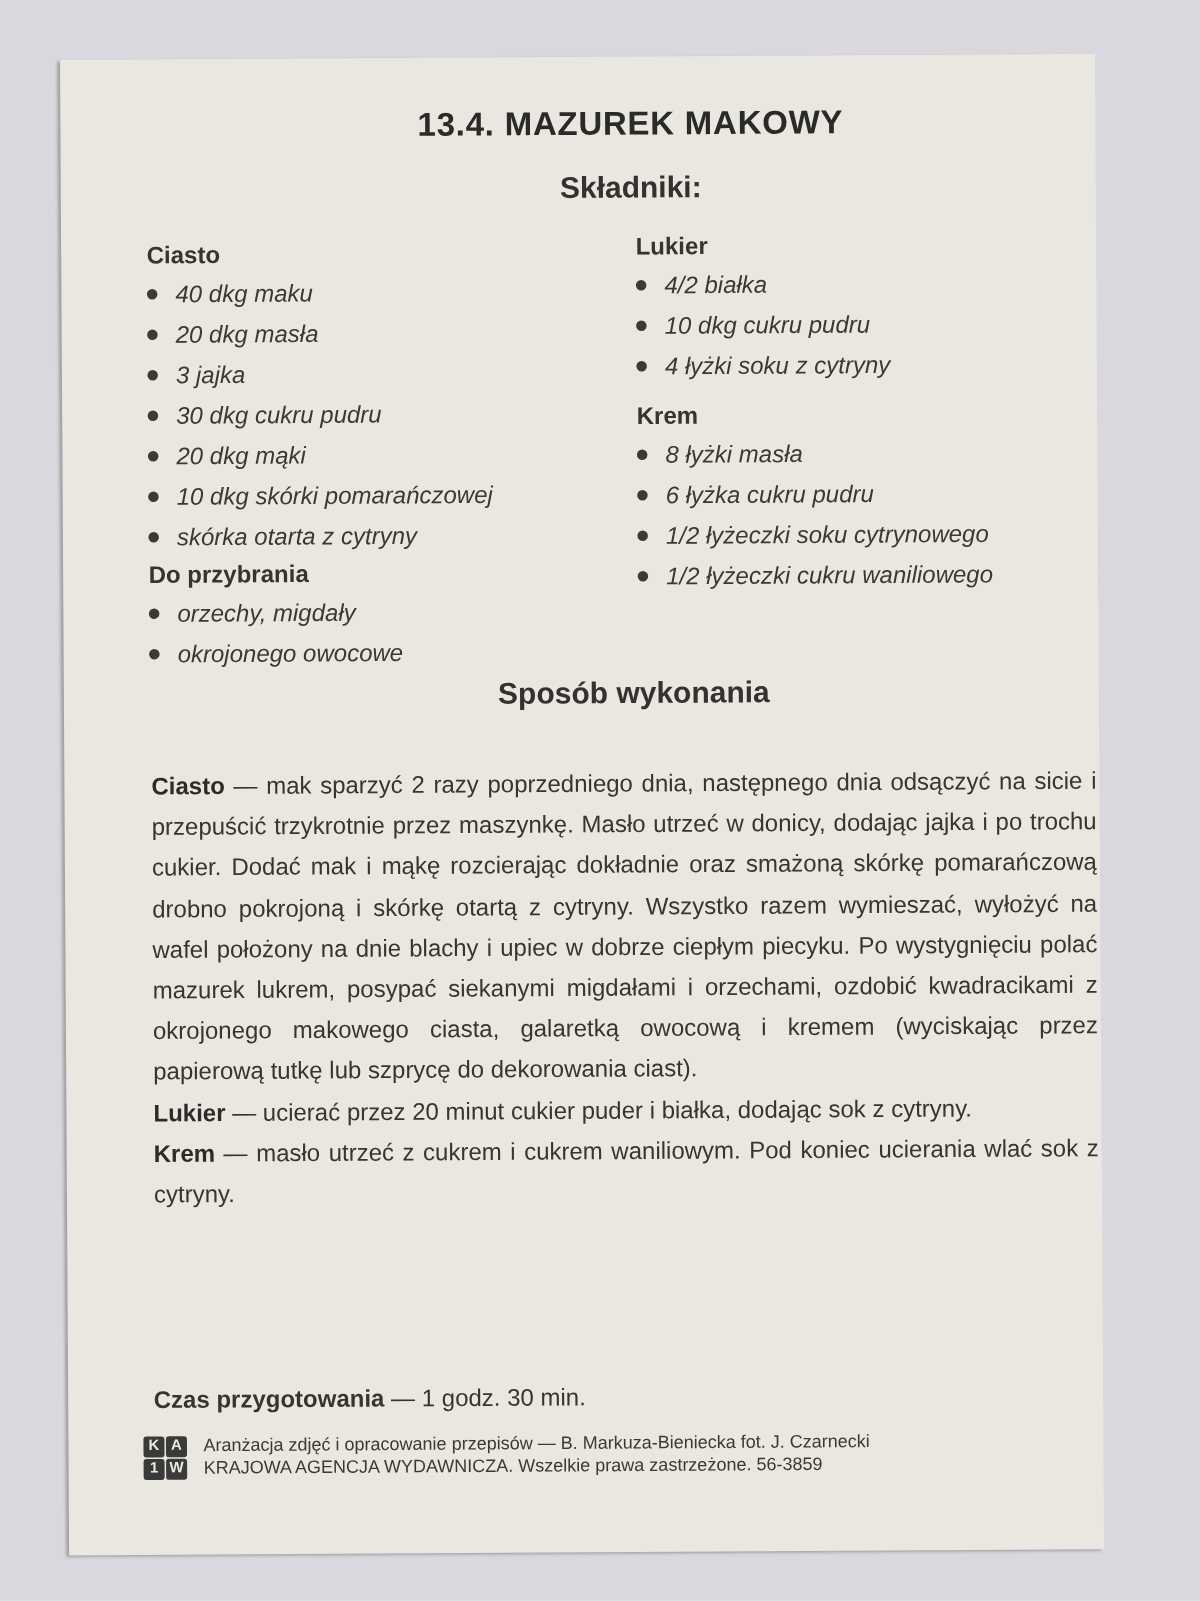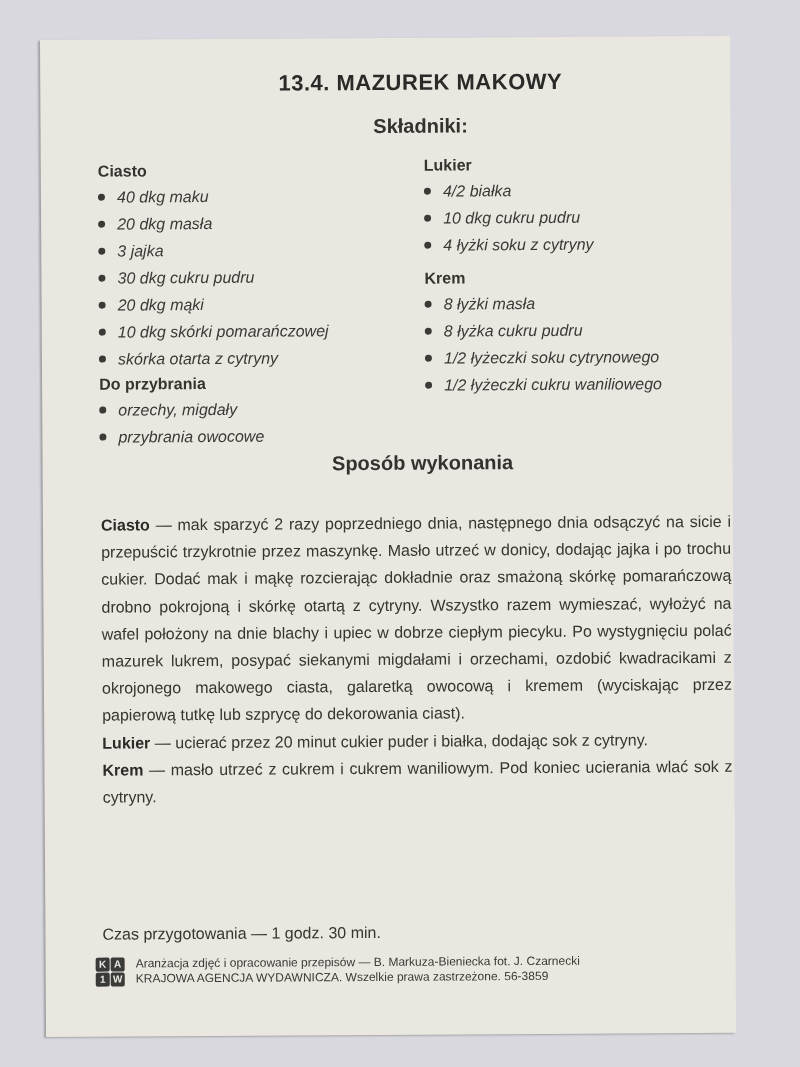--- a/index.html
+++ b/index.html
@@ -107,21 +107,21 @@
       font-weight: bold;
       color: #2c2b28;
     }
     .prep {
       position: absolute;
       left: 57px;
       top: 886px;
       font-size: 16px;
       color: #36352f;
     }
-    .prep b { font-weight: normal; margin-top: 20px; }
+    .prep b { font-weight: bold; margin-top: 20px; }
     .footer {
       position: absolute;
       left: 50px;
       top: 917px;
       font-size: 12px;
       line-height: 15px;
       color: #3a3935;
     }
     .logo {
       position: absolute;
@@ -158,31 +158,31 @@
     <div class="group-head">Ciasto</div>
     <div class="item"><span class="bullet"></span><span>40 dkg maku</span></div>
     <div class="item"><span class="bullet"></span><span>20 dkg masła</span></div>
     <div class="item"><span class="bullet"></span><span>3 jajka</span></div>
     <div class="item"><span class="bullet"></span><span>30 dkg cukru pudru</span></div>
     <div class="item"><span class="bullet"></span><span>20 dkg mąki</span></div>
     <div class="item"><span class="bullet"></span><span>10 dkg skórki pomarańczowej</span></div>
     <div class="item"><span class="bullet"></span><span>skórka otarta z cytryny</span></div>
     <div class="group-head">Do przybrania</div>
     <div class="item"><span class="bullet"></span><span>orzechy, migdały</span></div>
-    <div class="item"><span class="bullet"></span><span>przybrania owocowe</span></div>
+    <div class="item"><span class="bullet"></span><span>okrojonego owocowe</span></div>
   </div>
 
   <div class="col col-right">
     <div class="group-head">Lukier</div>
     <div class="item"><span class="bullet"></span><span>4/2 białka</span></div>
     <div class="item"><span class="bullet"></span><span>10 dkg cukru pudru</span></div>
     <div class="item"><span class="bullet"></span><span>4 łyżki soku z cytryny</span></div>
     <div class="group-head second">Krem</div>
     <div class="item"><span class="bullet"></span><span>8 łyżki masła</span></div>
-    <div class="item"><span class="bullet"></span><span>8 łyżka cukru pudru</span></div>
+    <div class="item"><span class="bullet"></span><span>6 łyżka cukru pudru</span></div>
     <div class="item"><span class="bullet"></span><span>1/2 łyżeczki soku cytrynowego</span></div>
     <div class="item"><span class="bullet"></span><span>1/2 łyżeczki cukru waniliowego</span></div>
   </div>
 
   <div class="method-title">Sposób wykonania</div>
 
   <div class="method">
     <p><b>Ciasto</b><span> — mak sparzyć 2 razy poprzedniego dnia, następnego dnia odsączyć na sicie i przepuścić trzykrotnie przez maszynkę. Masło utrzeć w donicy, dodając jajka i po trochu cukier. Dodać mak i mąkę rozcierając dokładnie oraz smażoną skórkę pomarańczową drobno pokrojoną i skórkę otartą z cytryny. Wszystko razem wymieszać, wyłożyć na wafel położony na dnie blachy i upiec w dobrze ciepłym piecyku. Po wystygnięciu polać mazurek lukrem, posypać siekanymi migdałami i orzechami, ozdobić kwadracikami z okrojonego makowego ciasta, galaretką owocową i kremem (wyciskając przez papierową tutkę lub szprycę do dekorowania ciast).</span></p>
     <p><b>Lukier</b><span> — ucierać przez 20 minut cukier puder i białka, dodając sok z cytryny.</span></p>
     <p><b>Krem</b><span> — masło utrzeć z cukrem i cukrem waniliowym. Pod koniec ucierania wlać sok z cytryny.</span></p>

